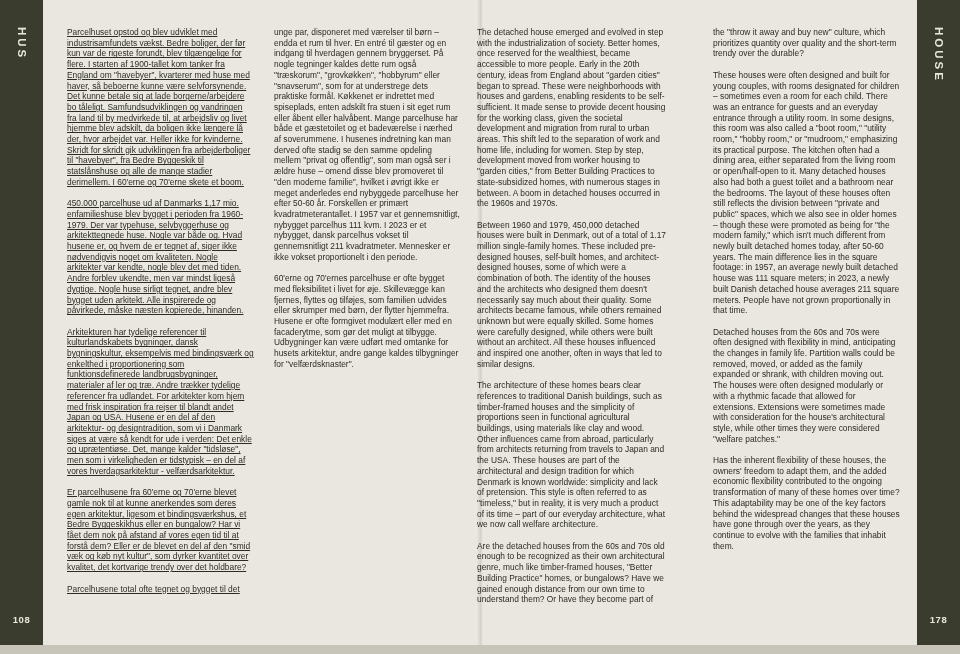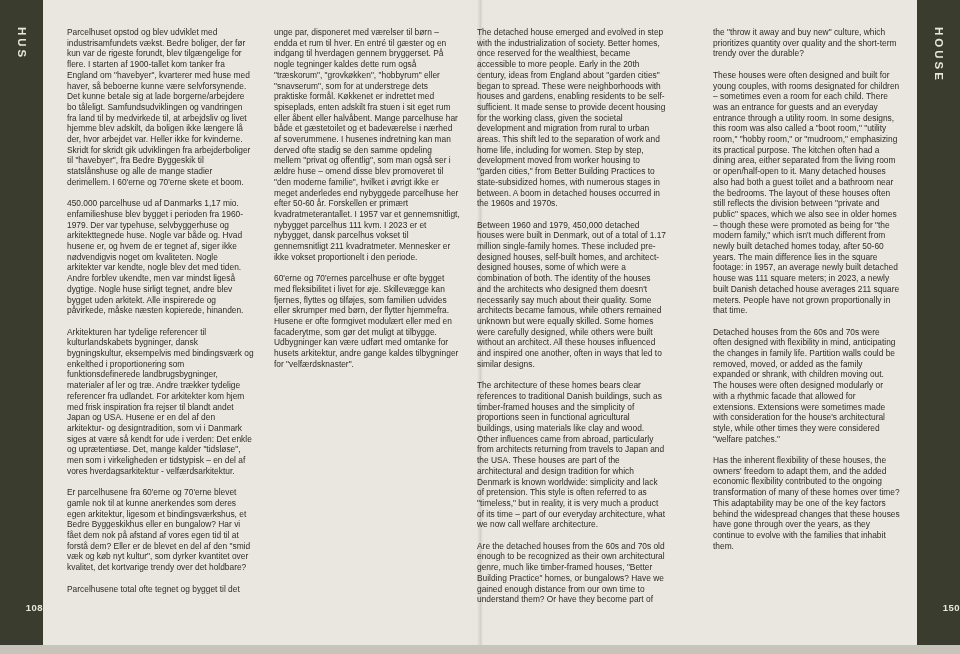--- a/index.html
+++ b/index.html
@@ -20,34 +20,34 @@
   .tab-label {
     position:absolute; top:27px; left:50%;
     transform:translateX(-50%);
     writing-mode:vertical-rl;
     color:#e9e7db;
     font-size:11.5px; font-weight:bold;
     letter-spacing:3px;
     white-space:nowrap;
   }
   .page-num {
-    position:absolute; bottom:32px; left:0; width:100%;
-    text-align:right;
+    position:absolute; bottom:20px; left:0; width:100%;
+    text-align:center;
     color:#e9e7db;
     font-size:9.5px; font-weight:bold;
     letter-spacing:0.5px;
   }
   .col {
     position:absolute; top:27px;
     font-size:8.4px; line-height:10.7px;
     color:#2c2c25;
     text-align:left;
   }
   .col p { margin:0 0 10.7px 0; }
-  #col1 { left:67px;  width:187px; }
+  #col1 { left:67px;  width:187px;text-decoration:underline; }
   #col2 { left:274px; width:187px; }
   #col3 { left:477px; width:189px; }
   #col4 { left:713px; width:187px; }
   .spine {
     position:absolute; top:0; left:477px; width:6px; height:100%;
     background:linear-gradient(90deg, rgba(0,0,0,0) 0%, rgba(0,0,0,0.07) 45%, rgba(0,0,0,0.10) 55%, rgba(0,0,0,0) 100%);
   }
   .edge-strip {
     position:absolute; left:0; bottom:0; width:100%; height:9px;
     background:#c7c5b9;
@@ -58,21 +58,21 @@
 
 <div class="spread">
 
   <div class="bar bar-left">
     <div class="tab-label">HUS</div>
     <div class="page-num">108</div>
   </div>
 
   <div class="bar bar-right">
     <div class="tab-label">HOUSE</div>
-    <div class="page-num">150</div>
+    <div class="page-num">178</div>
   </div>
 
   <div class="col" id="col1">
     <p>Parcelhuset opstod og blev udviklet med industrisamfundets vækst. Bedre boliger, der før kun var de rigeste forundt, blev tilgængelige for flere. I starten af 1900-tallet kom tanker fra England om "havebyer", kvarterer med huse med haver, så beboerne kunne være selvforsynende. Det kunne betale sig at lade borgerne/arbejdere bo tåleligt. Samfundsudviklingen og vandringen fra land til by medvirkede til, at arbejdsliv og livet hjemme blev adskilt, da boligen ikke længere lå der, hvor arbejdet var. Heller ikke for kvinderne. Skridt for skridt gik udviklingen fra arbejderboliger til "havebyer", fra Bedre Byggeskik til statslånshuse og alle de mange stadier derimellem. I 60'erne og 70'erne skete et boom.</p>
     <p>450.000 parcelhuse ud af Danmarks 1,17 mio. enfamilieshuse blev bygget i perioden fra 1960-1979. Der var typehuse, selvbyggerhuse og arkitekttegnede huse. Nogle var både og. Hvad husene er, og hvem de er tegnet af, siger ikke nødvendigvis noget om kvaliteten. Nogle arkitekter var kendte, nogle blev det med tiden. Andre forblev ukendte, men var mindst ligeså dygtige. Nogle huse sirligt tegnet, andre blev bygget uden arkitekt. Alle inspirerede og påvirkede, måske næsten kopierede, hinanden.</p>
     <p>Arkitekturen har tydelige referencer til kulturlandskabets bygninger, dansk bygningskultur, eksempelvis med bindingsværk og enkelthed i proportionering som funktionsdefinerede landbrugsbygninger, materialer af ler og træ. Andre trækker tydelige referencer fra udlandet. For arkitekter kom hjem med frisk inspiration fra rejser til blandt andet Japan og USA. Husene er en del af den arkitektur- og designtradition, som vi i Danmark siges at være så kendt for ude i verden: Det enkle og uprætentiøse. Det, mange kalder "tidsløse", men som i virkeligheden er tidstypisk – en del af vores hverdagsarkitektur - velfærdsarkitektur.</p>
     <p>Er parcelhusene fra 60'erne og 70'erne blevet gamle nok til at kunne anerkendes som deres egen arkitektur, ligesom et bindingsværkshus, et Bedre Byggeskikhus eller en bungalow? Har vi fået dem nok på afstand af vores egen tid til at forstå dem? Eller er de blevet en del af den "smid væk og køb nyt kultur", som dyrker kvantitet over kvalitet, det kortvarige trendy over det holdbare?</p>
     <p>Parcelhusene total ofte tegnet og bygget til det</p>
   </div>
 

